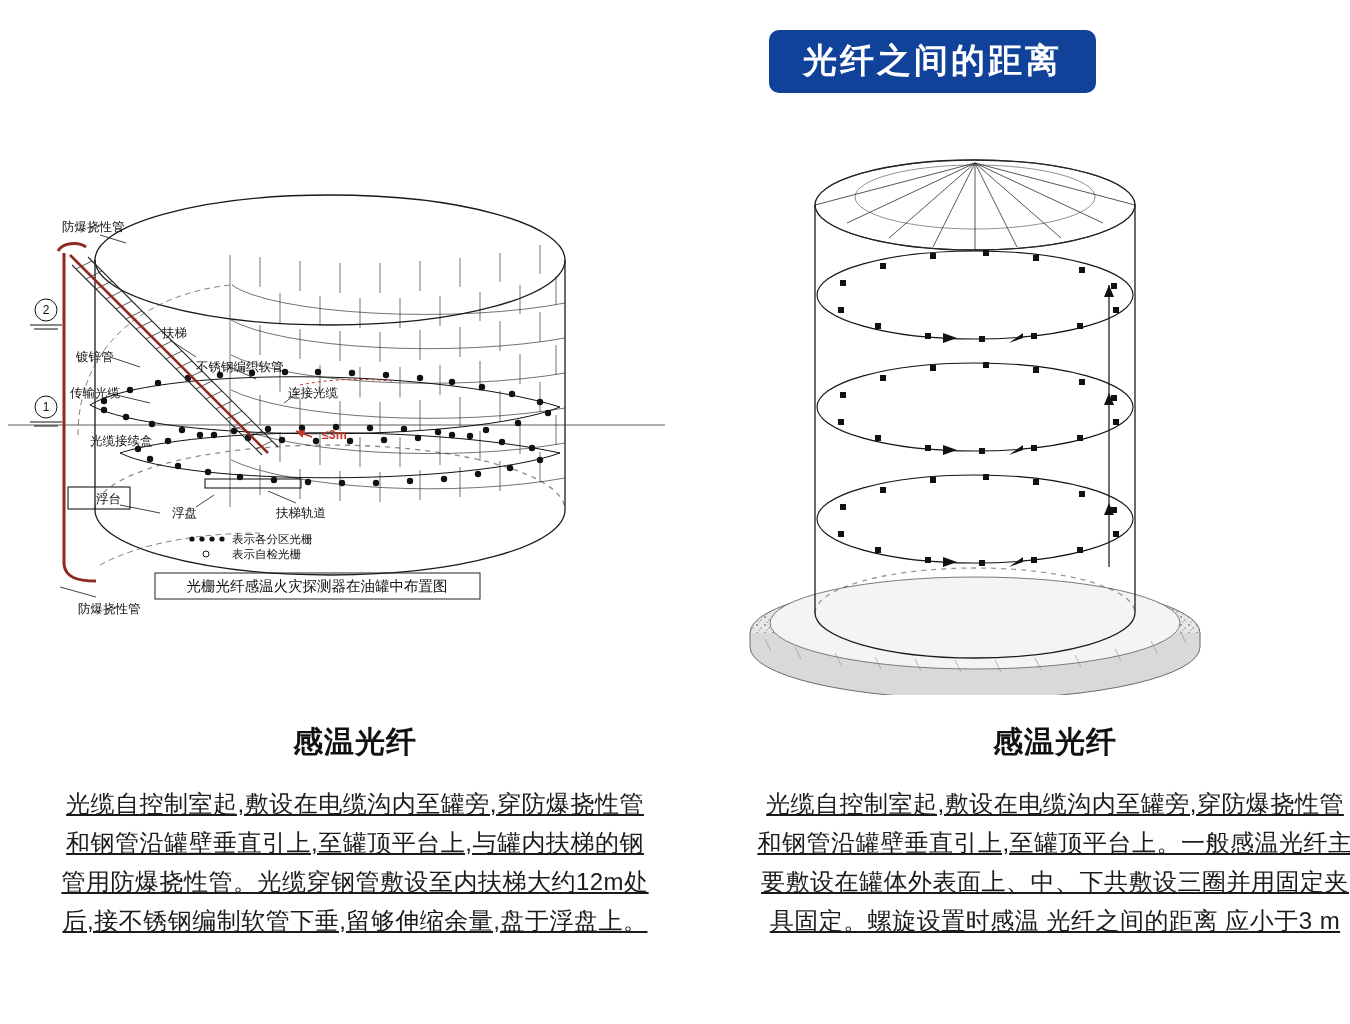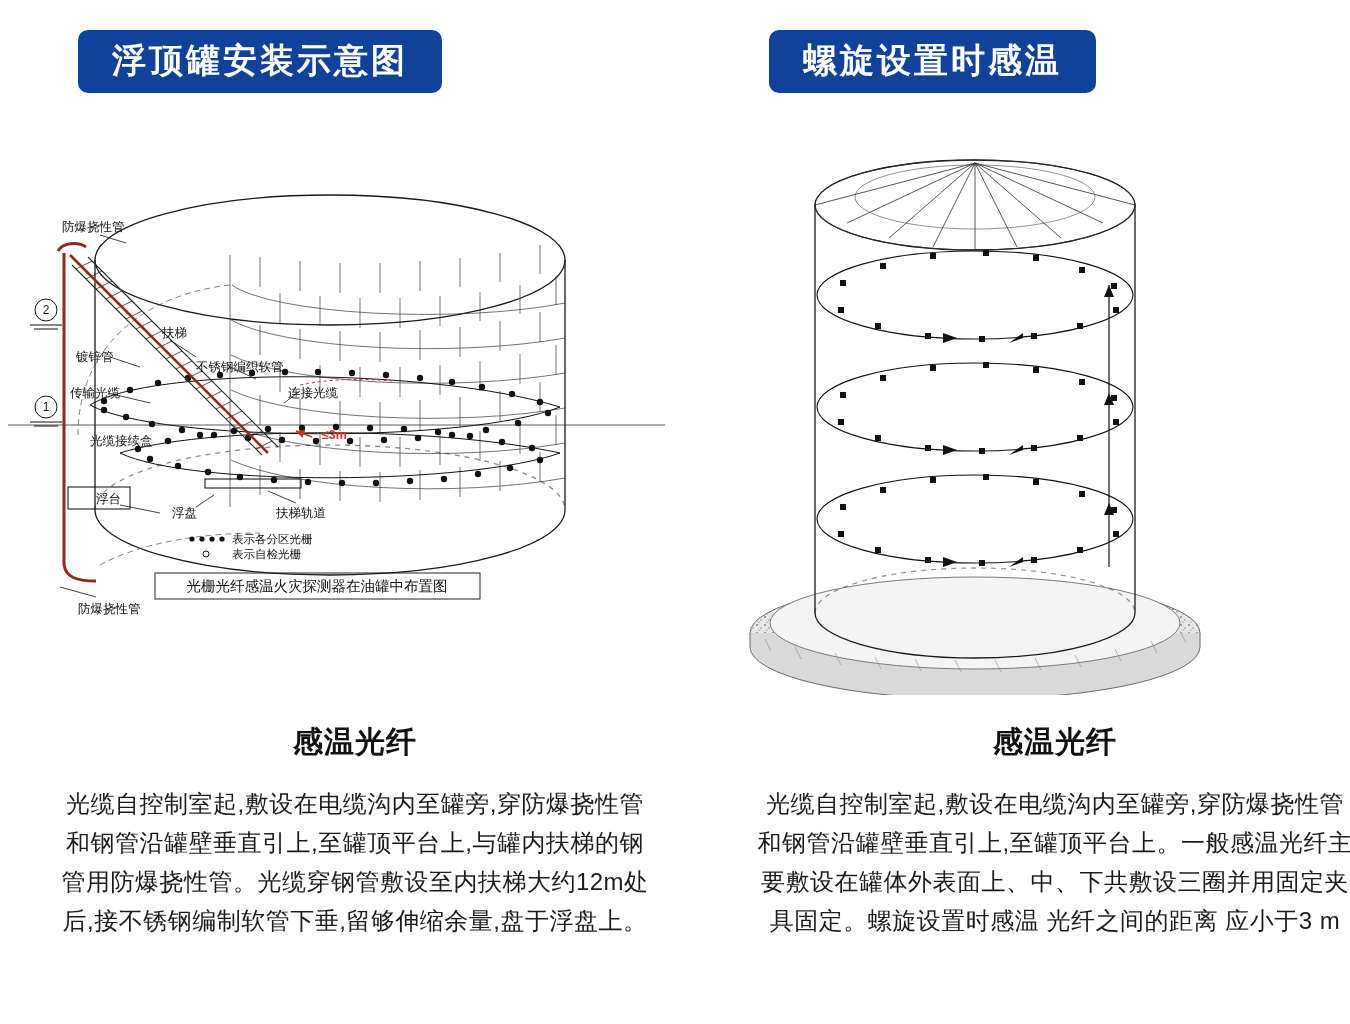--- a/index.html
+++ b/index.html
@@ -77,32 +77,30 @@
     margin: 0 0 22px 0;
     letter-spacing: 1px;
   }
   .body-text {
     font-size: 24px;
     line-height: 1.62;
     color: #1b1b1b;
     letter-spacing: 0.5px;
     margin: 0;
     white-space: pre-line;
+    text-decoration: underline;
   }
 </style>
 </head>
 <body>
 
 <div class="page">
 
   <div class="col col-left">
 
-    <div class="title-wrap">
-      <div class="title-pill">浮顶罐安装示意图</div>
-    </div>
 
     <div class="figure">
       <svg width="675" height="560" viewBox="0 0 675 560" xmlns="http://www.w3.org/2000/svg">
         <defs>
           <marker id="arrL" markerWidth="8" markerHeight="8" refX="6" refY="3" orient="auto">
             <path d="M0,0 L6,3 L0,6 z" fill="#c0392b"></path>
           </marker>
           <marker id="arrK" markerWidth="8" markerHeight="8" refX="6" refY="3" orient="auto">
             <path d="M0,0 L6,3 L0,6 z" fill="#111"></path>
           </marker>
@@ -367,21 +365,21 @@
 
     <div class="textblock">
       <h2 class="sub-head">感温光纤</h2>
       <p class="body-text">光缆自控制室起,敷设在电缆沟内至罐旁,穿防爆挠性管和钢管沿罐壁垂直引上,至罐顶平台上,与罐内扶梯的钢管用防爆挠性管。光缆穿钢管敷设至内扶梯大约12m处后,接不锈钢编制软管下垂,留够伸缩余量,盘于浮盘上。</p>
     </div>
   </div>
 
   <div class="col col-right">
 
     <div class="title-wrap">
-      <div class="title-pill">螺旋设置时感温</div>
+      <div class="title-pill">光纤之间的距离</div>
     </div>
 
     <div class="figure">
       <svg width="675" height="560" viewBox="0 0 675 560" xmlns="http://www.w3.org/2000/svg">
         <defs>
           <marker id="triR" markerWidth="9" markerHeight="9" refX="4" refY="3" orient="auto">
             <path d="M0,0 L7,3 L0,6 z" fill="#111"></path>
           </marker>
           <pattern id="gravel" width="8" height="8" patternUnits="userSpaceOnUse">
             <rect width="8" height="8" fill="#e7e7e7"></rect>

